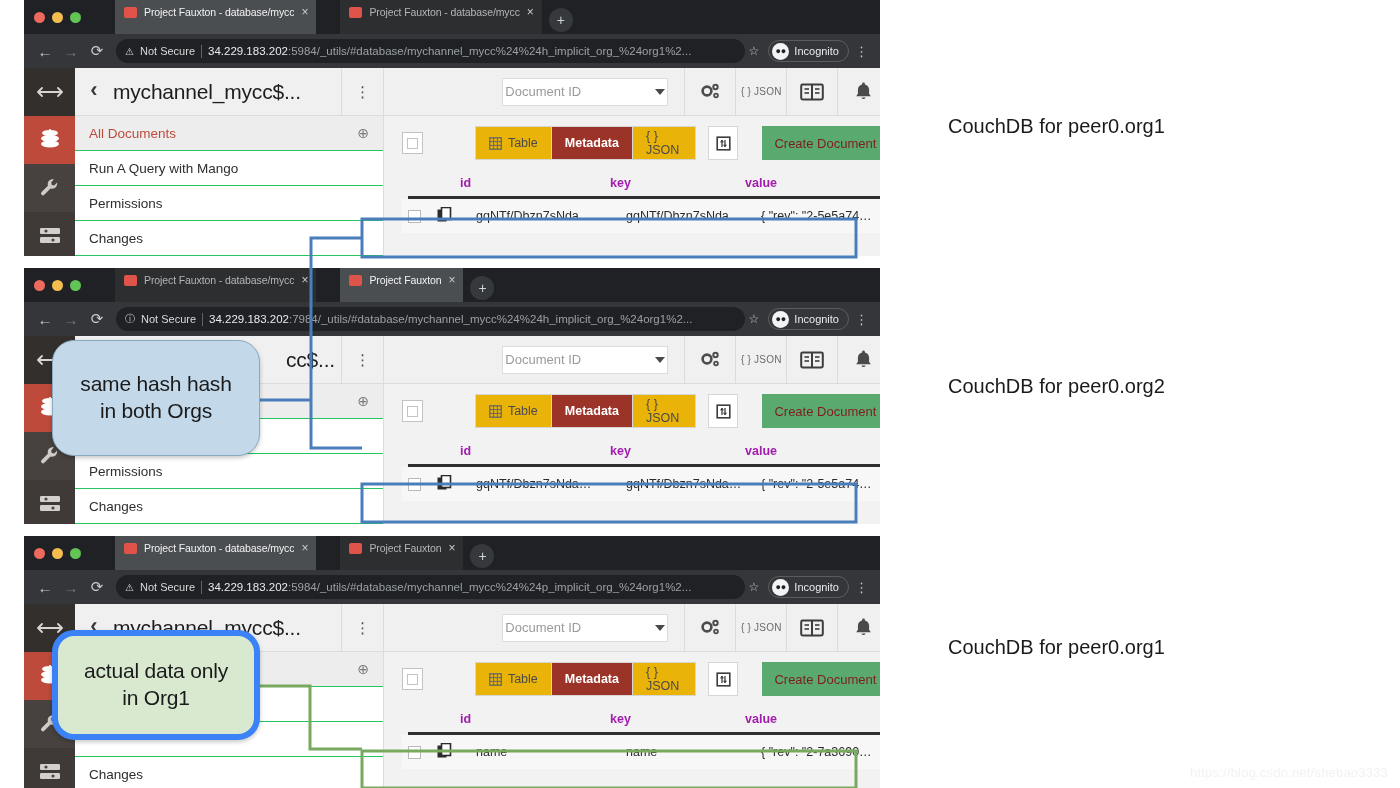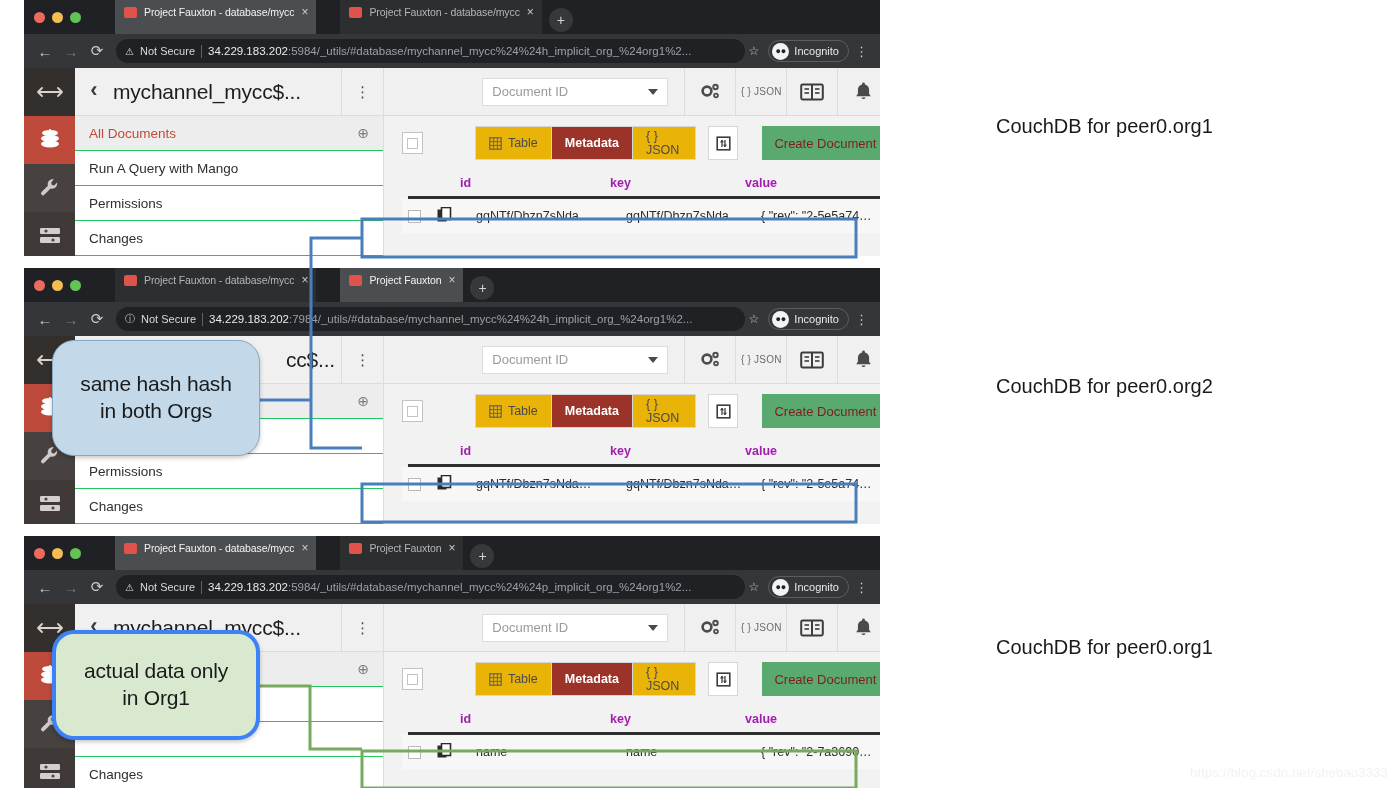--- a/index.html
+++ b/index.html
@@ -106,22 +106,22 @@
   .navrow.active { background:#ededed; color:#bd4a3b; }
   .navrow .rowlabel { flex:1 1 auto; }
   .plusico { color:#7a7a7a; font-size:14px; }
 
   .content { flex:1 1 auto; background:#f2f2f2; position:relative; }
   .toolbar {
     height:48px; display:flex; align-items:center; justify-content:flex-end;
     background:#f0f0f0; border-bottom:1px solid #dcdcdc;
   }
   .docid {
-    width:186px; height:28px; background:#fff; border:1px solid #dcdcdc;
-    display:flex; align-items:center; padding:0 9px; font-size:13px; color:#9a9a9a;
+    width:166px; height:28px; background:#fff; border:1px solid #dcdcdc;
+    display:flex; align-items:center; padding:0 2px; font-size:13px; color:#9a9a9a;
     justify-content:space-between; margin-right:16px;
   }
   .caret { width:0;height:0;border-left:5px solid transparent;border-right:5px solid transparent;border-top:6px solid #4a4a4a; }
   .tbtn {
     width:51px; height:48px; border-left:1px solid #dcdcdc; display:flex;
     align-items:center; justify-content:center; color:#4c4c4c;
   }
   .tbtn.jsonb { font-size:10px; color:#6b6b6b; letter-spacing:.2px; }
 
   .actionbar { height:54px; display:flex; align-items:center; padding:0 0 0 18px; gap:0; }
@@ -155,33 +155,33 @@
   .rowwrap { position:relative; padding-left:18px; }
   .rowtop { height:3px; background:#2f2f2f; margin-left:6px; }
   .docrow { height:34px; display:flex; align-items:center; background:#f7f7f7; font-size:12.5px; color:#2b2b2b; }
   .cbx { width:13px;height:13px;border:1px solid #b9b9b9;background:#fff; margin-left:6px; }
   .rowcells { display:flex; flex:1 1 auto; align-items:center; }
   .cellid { width:150px; margin-left:24px; white-space:nowrap; overflow:hidden; }
   .cellkey{ width:135px; white-space:nowrap; overflow:hidden; }
   .cellval{ flex:1 1 auto; white-space:nowrap; overflow:hidden; }
 
   
-  .anno { position:absolute; font-size:20px; color:#1a1a1a; white-space:nowrap;margin-left:48px; }
+  .anno { position:absolute; font-size:20px; color:#1a1a1a; white-space:nowrap; }
   .anno1 { left:948px; top:115px; }
   .anno2 { left:948px; top:375px; }
   .anno3 { left:948px; top:636px; }
 
   .callout {
     position:absolute; border-radius:22px; display:flex; flex-direction:column;
     align-items:center; justify-content:center; text-align:center;
     font-size:21px; color:#1b1b1b; line-height:1.28; letter-spacing:-.2px;
     box-shadow:0 2px 4px rgba(0,0,0,.22);
   }
   .callout.blue  { left:52px; top:340px; width:208px; height:116px; background:#c3d9ea; border:1px solid #8aa9bf; }
-  .callout.green { left:52px; top:630px; width:208px; height:110px; background:#d8e9cf; border:4px solid #3b82f6; }
+  .callout.green { left:52px; top:630px; width:208px; height:110px; background:#d8e9cf; border:6px solid #3b82f6; }
 
   svg.lines { position:absolute; left:0; top:0; width:1400px; height:788px; pointer-events:none; }
 
   .watermark {
     position:absolute; right:12px; bottom:8px; font-size:13px; color:#f2f2f2;
     letter-spacing:.2px;
   }
 </style>
 </head>
 <body>

